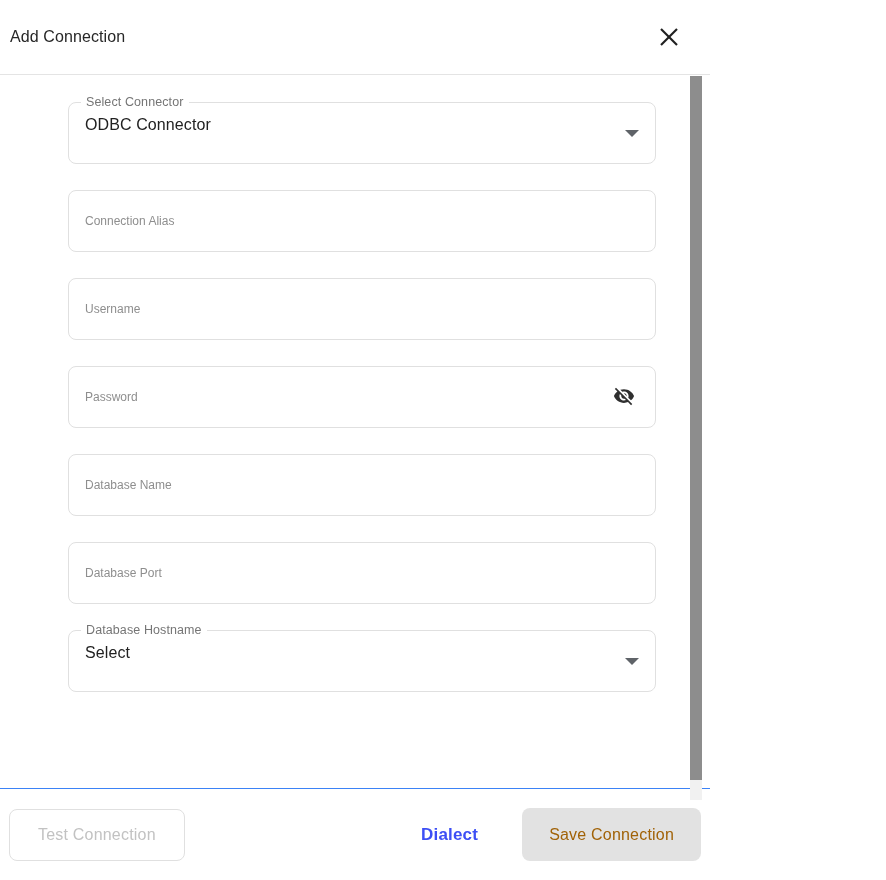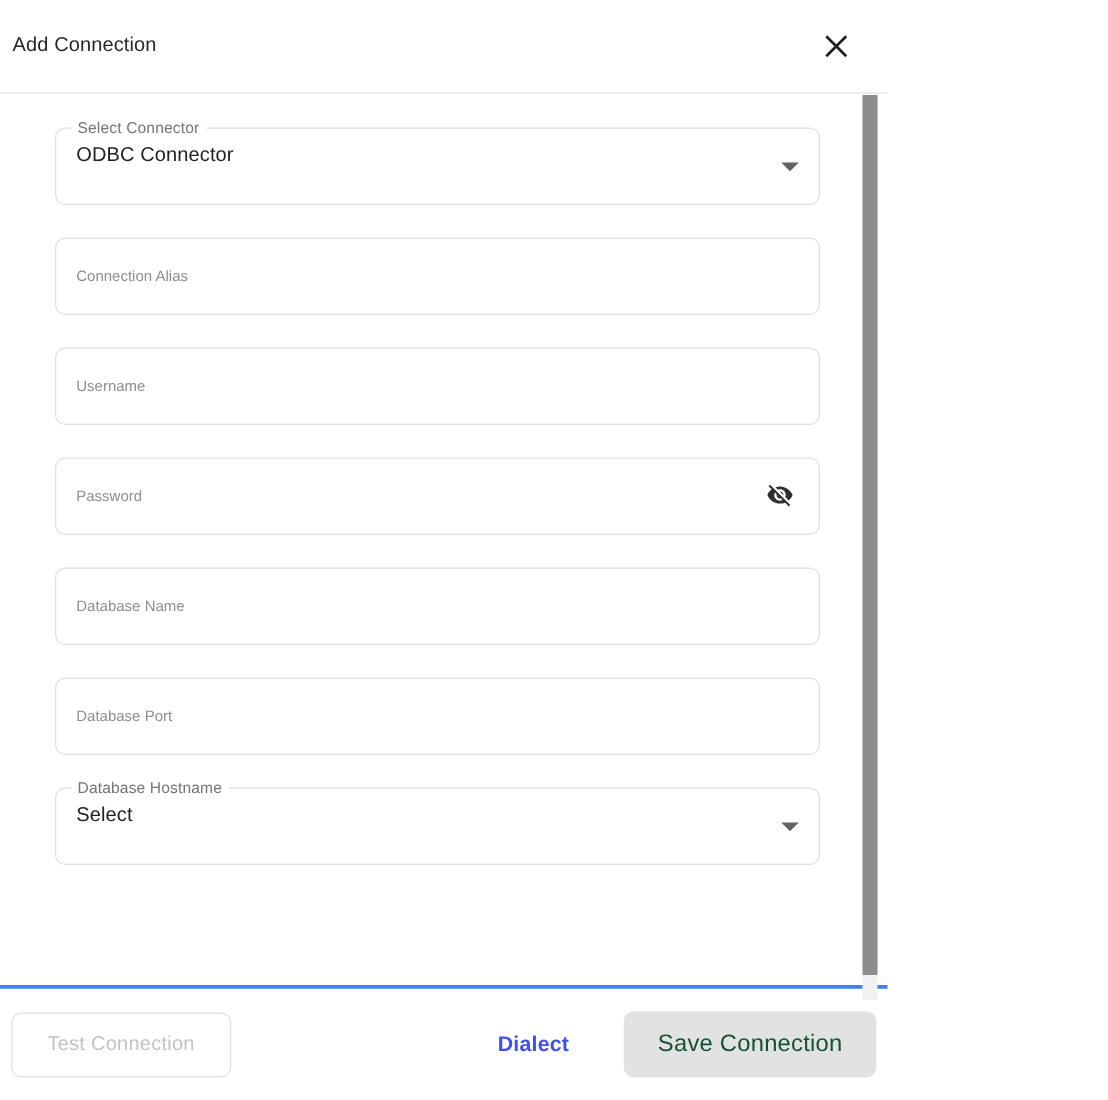--- a/index.html
+++ b/index.html
@@ -15,21 +15,21 @@
     padding: 0 26px 0 10px;
     border-bottom: 1px solid #e4e4e4;
   }
   .dialog-title { font-size: 16px; font-weight: 500; color: #272727; letter-spacing: .1px; }
   .close-btn { width: 30px; height: 30px; border: none; background: transparent; cursor: pointer; display: flex; align-items: center; justify-content: center; padding: 0; }
   .close-btn svg { display: block; }
 
   
   .dialog-body {
     flex: 1 1 auto;
-    padding: 27px 54px 0 44px;
+    padding: 27px 54px 0 68px;
     position: relative;
     overflow: hidden;
   }
 
   .fld {
     position: relative;
     height: 62px;
     border: 1px solid #e0e0e0;
     border-radius: 8px;
     margin-bottom: 26px;
@@ -83,42 +83,42 @@
   }
   .scrollbar-thumb {
     position: absolute; top: 0; left: 0;
     width: 12px; height: 704px;
     background: #8d8d8d;
   }
 
   
   .dialog-footer {
     flex: 0 0 92px; height: 92px;
-    border-top: 3px solid #3b82f6;
+    border-top: 1px solid #3b82f6;
     display: flex; align-items: center;
     padding: 0 9px 0 9px;
   }
   .btn { font-family: "Liberation Sans", sans-serif; cursor: pointer; letter-spacing: .2px; }
   .btn-test {
     height: 52px; padding: 0 28px;
     background: #fff;
     border: 1px solid #e0e0e0;
     border-radius: 8px;
     font-size: 16px; color: #c2c2c2; font-weight: 400;
   }
   .footer-spacer { flex: 1 1 auto; }
   .btn-cancel {
     background: transparent; border: none;
     font-size: 17px; font-weight: 700; color: #3d4ff5;
     margin-right: 40px; padding: 6px 4px;
   }
   .btn-save {
     height: 53px; padding: 0 27px;
     background: #e2e2e2; border: none; border-radius: 8px;
-    font-size: 19px; color: #14532d; font-weight: 400;
+    font-size: 16px; color: #a16207; font-weight: 400;
     cursor: default;
   }
 </style>
 </head>
 <body>
 
 <div class="dialog">
 
   <div class="dialog-header">
     <div class="dialog-title">Add Connection</div>

